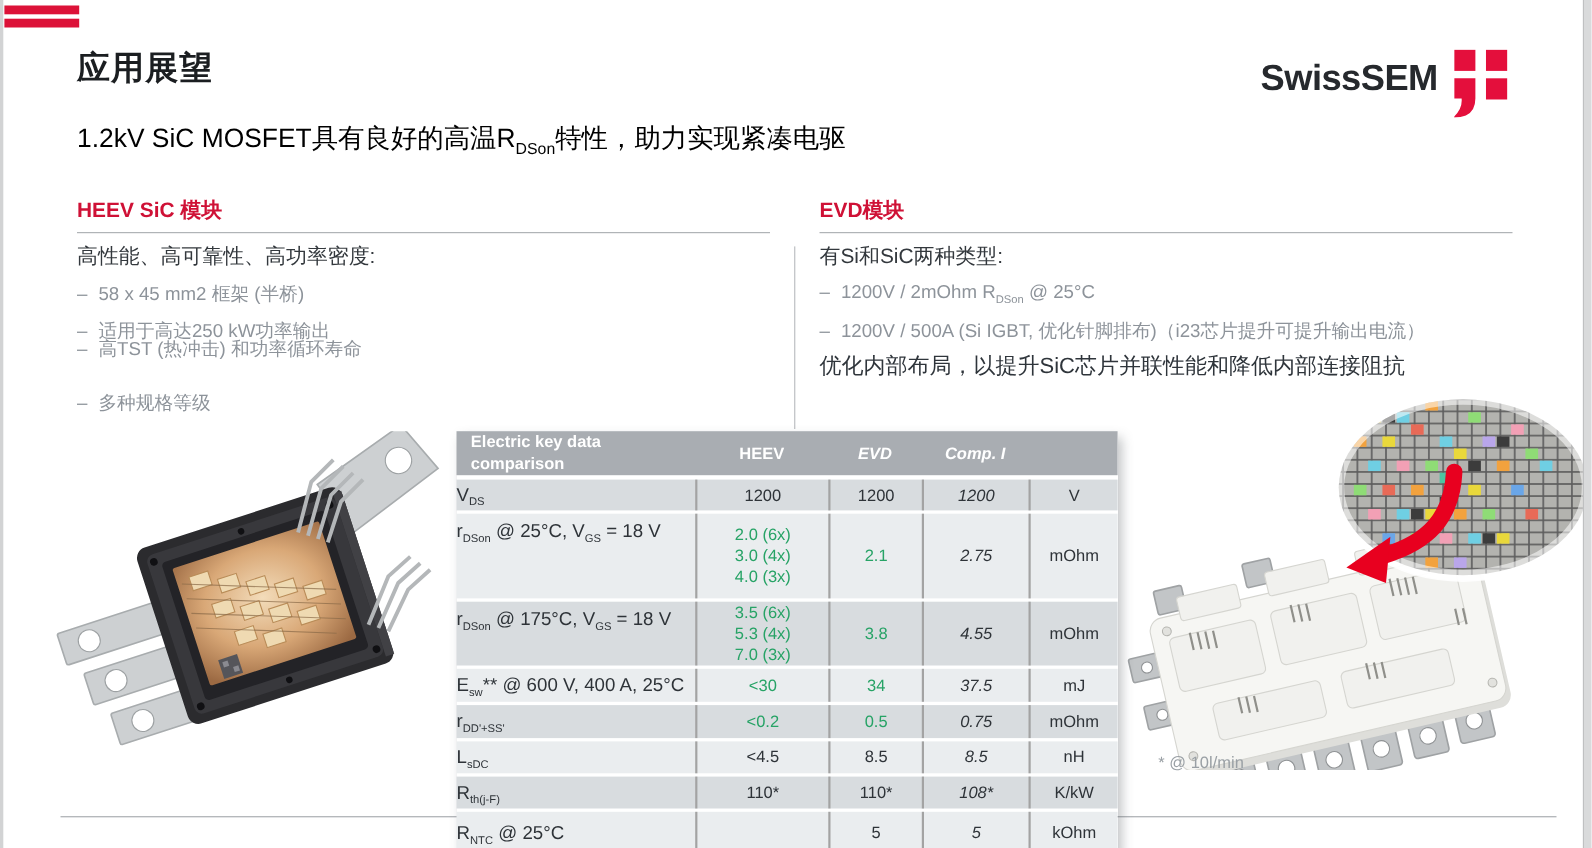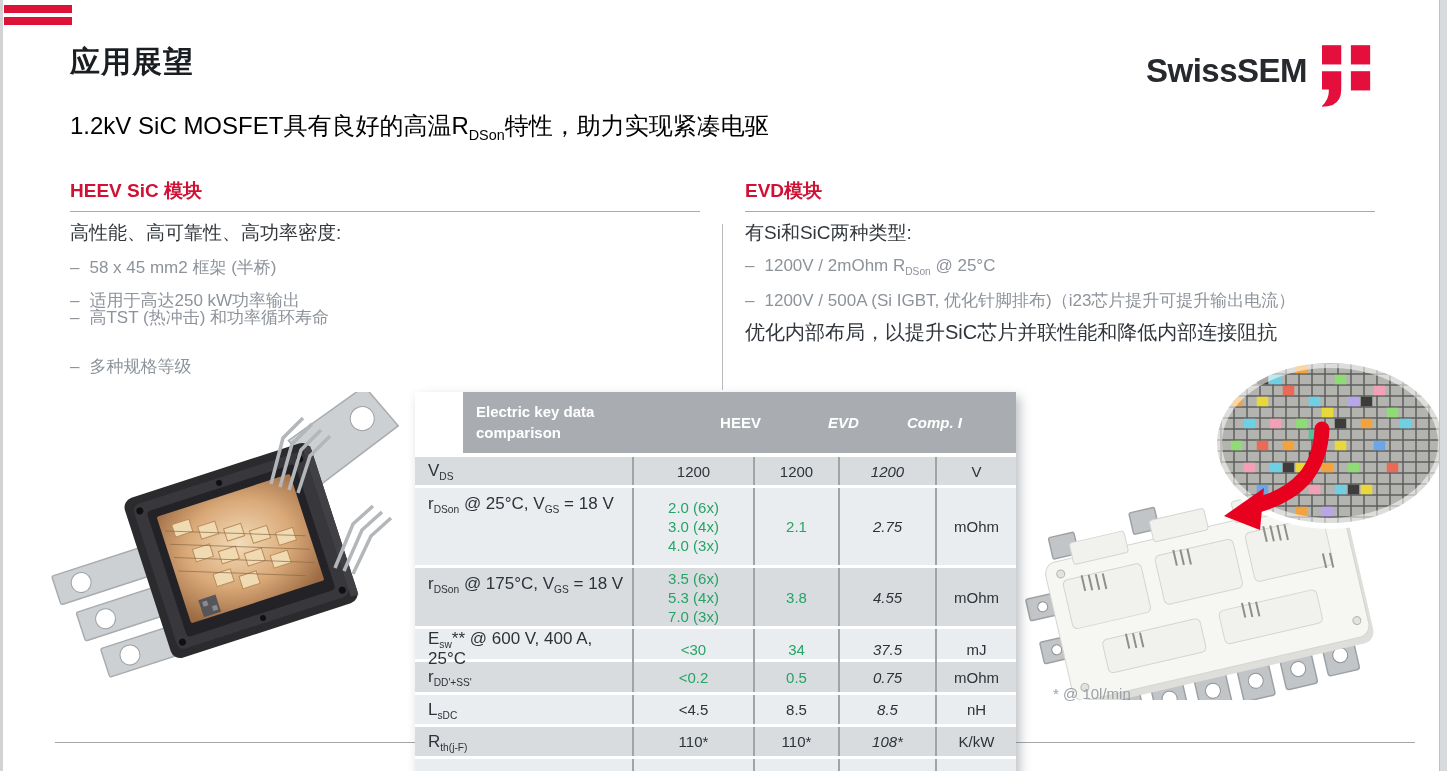--- a/index.html
+++ b/index.html
@@ -33,29 +33,29 @@
   .vdiv{position:absolute;left:722px;top:224px;width:1px;height:166px;background:#b7babd;}
   .footer-line{position:absolute;left:55px;top:742px;width:1360px;height:1px;background:#a3a7ab;z-index:0;}
 
   .photo{position:absolute;z-index:1;}
   .ph-l{left:35px;top:392px;}
   .ph-r{left:1000px;top:363px;}
 
   
   .tbl{position:absolute;left:415px;top:392px;width:601px;z-index:2;box-shadow:4px 5px 10px rgba(70,75,80,.35);}
   .thead,.trow{display:grid;grid-template-columns:217px 121px 85px 97px 81px;}
-  .thead{height:61px;background:#a9adb2;margin-bottom:4px;color:#fff;font-weight:700;font-size:15px;margin-left:48px;}
+  .thead{height:40px;background:#a9adb2;margin-bottom:4px;color:#fff;font-weight:700;font-size:15px;}
   .thead .hc{display:flex;align-items:center;justify-content:center;}
   .thead .h0{justify-content:flex-start;padding-left:13px;line-height:1.35;}
   .thead .ital{font-style:italic;}
   .trow{margin-bottom:3px;}
   .trow.last{margin-bottom:0;}
   .trow.d{background:#d8dcdf}.trow.l{background:#eaedef}
   .cell{display:flex;align-items:center;border-left:2px solid #a3a3a3;font-size:15px;}
-  .cell.lblc{border-left:none;padding-left:13px;font-size:17px;}
+  .cell.lblc{border-left:none;font-size:17px;}
   .cell.top{align-items:flex-start;padding-top:6px;}
   .cell.c{justify-content:center;text-align:center;}
   .val{white-space:pre-line;line-height:19px;}
   .g{color:#27a366;}
   .it{font-style:italic;}
 
   .fnotes{position:absolute;left:1053px;top:682px;font-size:15px;color:#9aa0a5;line-height:23px;z-index:3;}
 </style>
 </head>
 <body>

